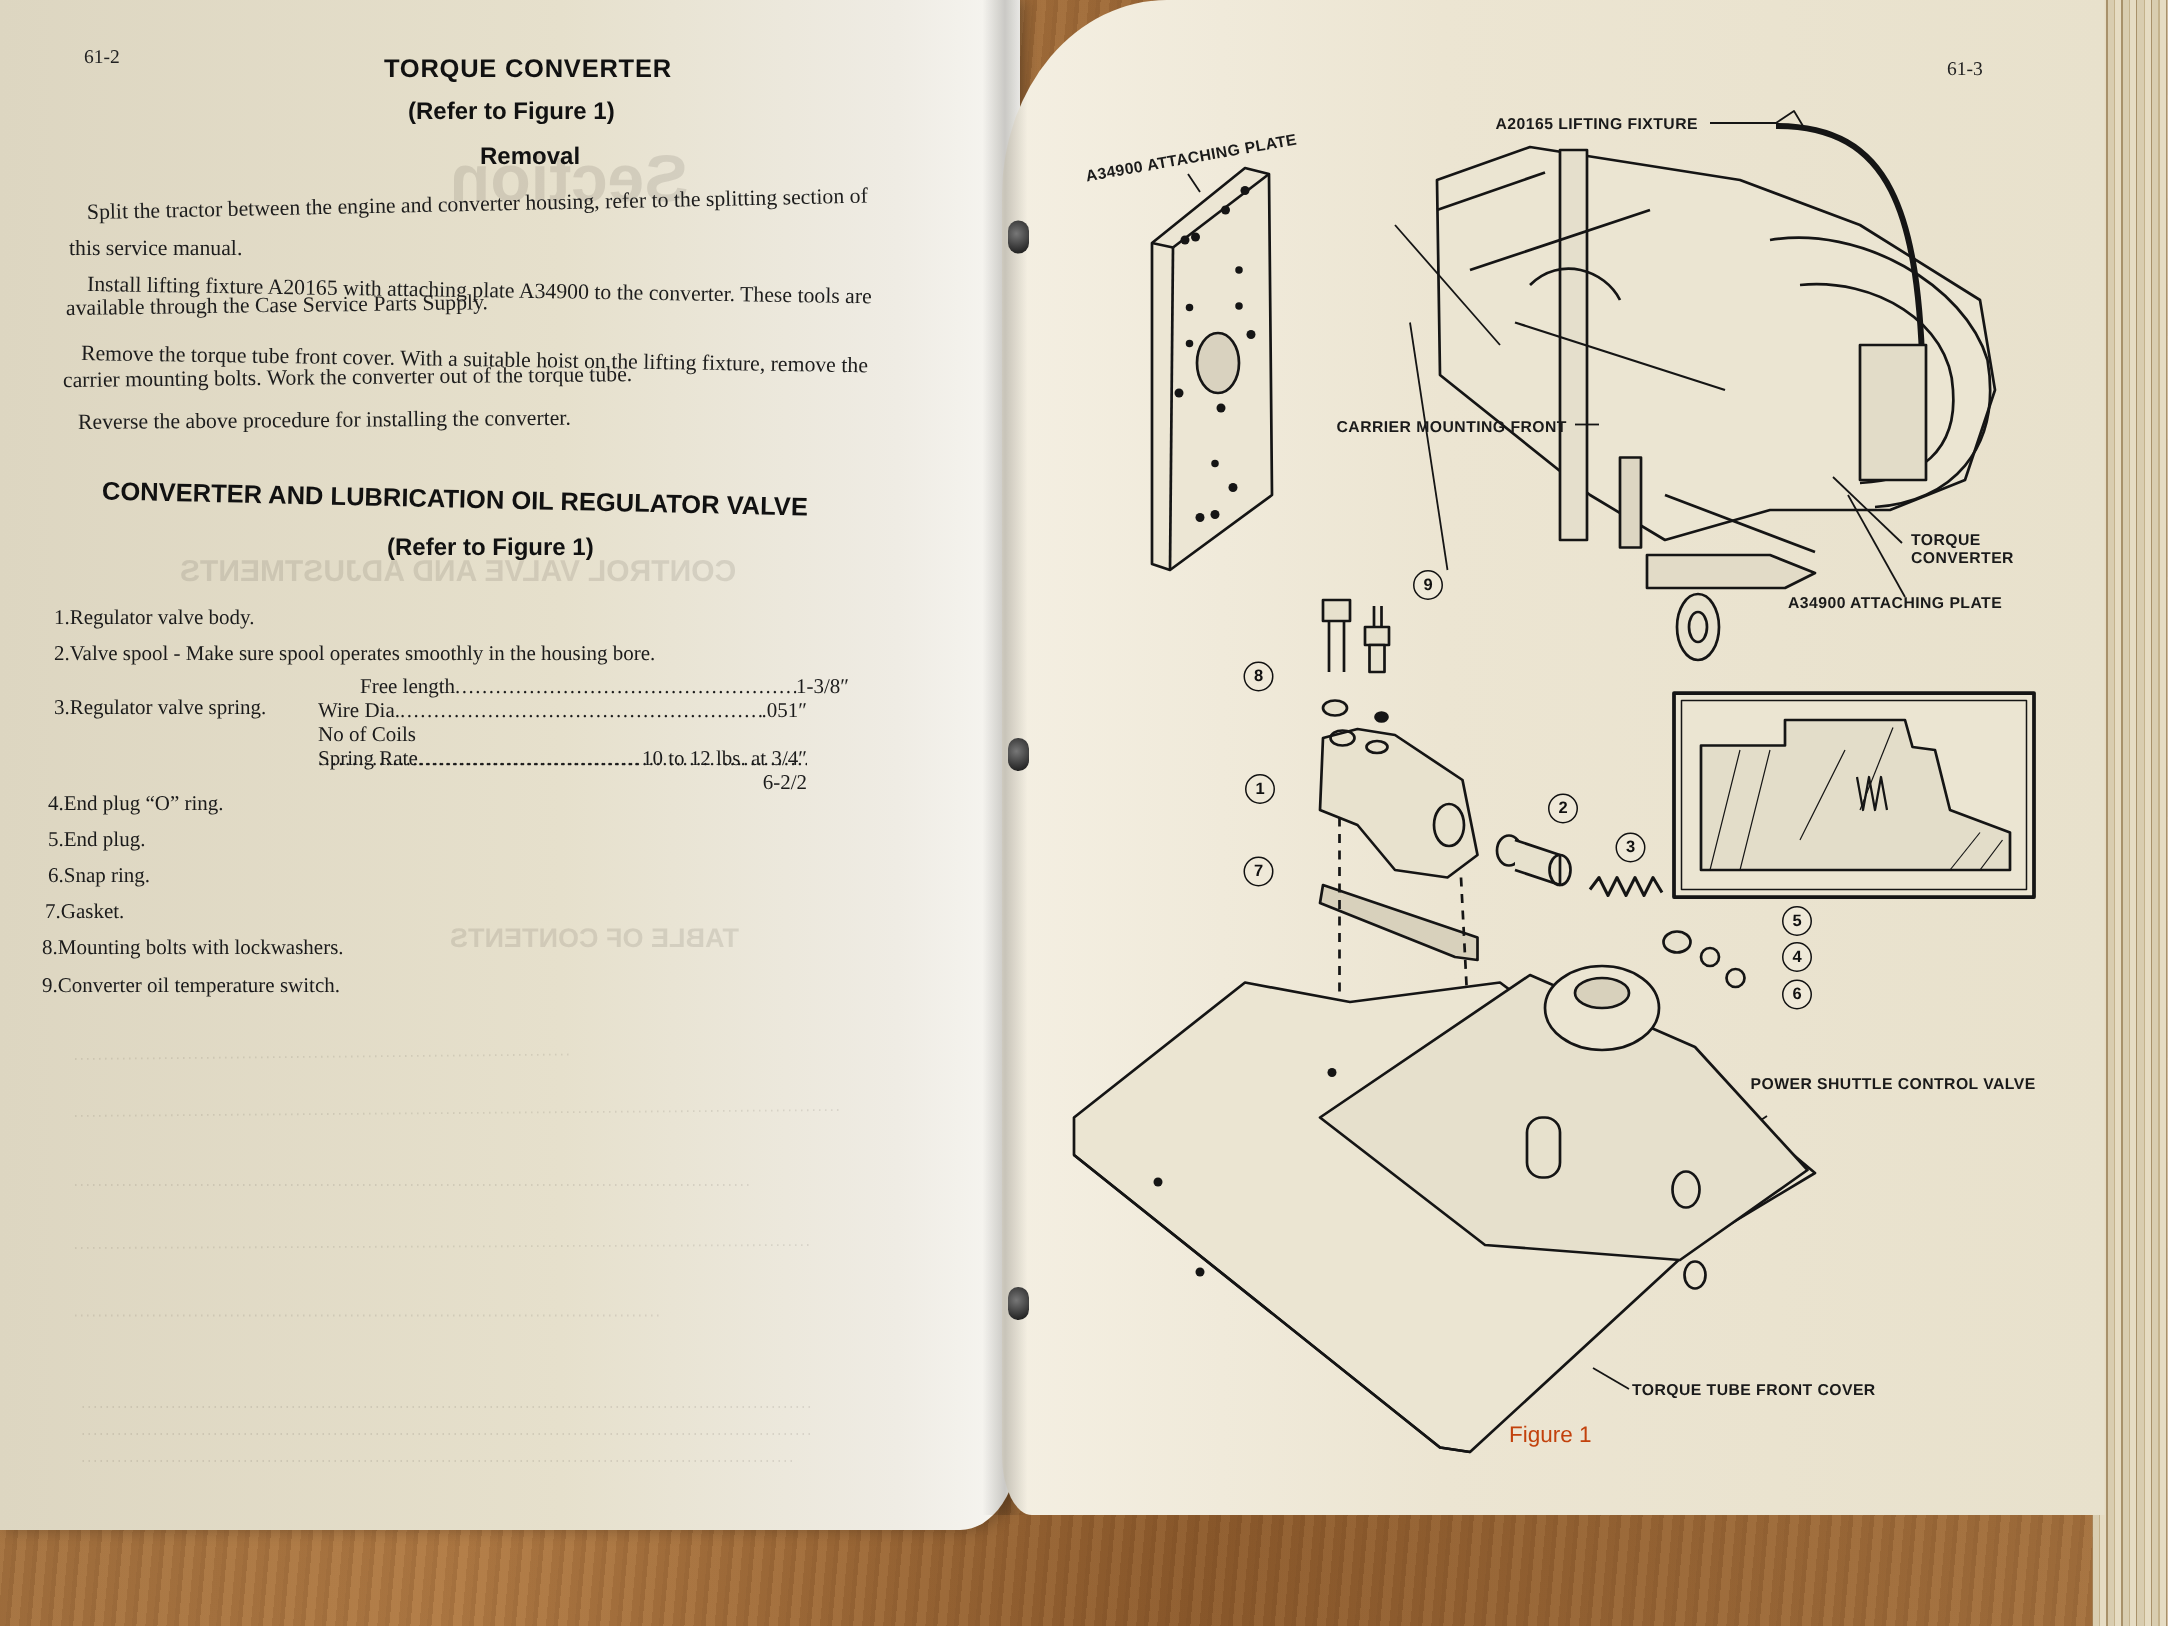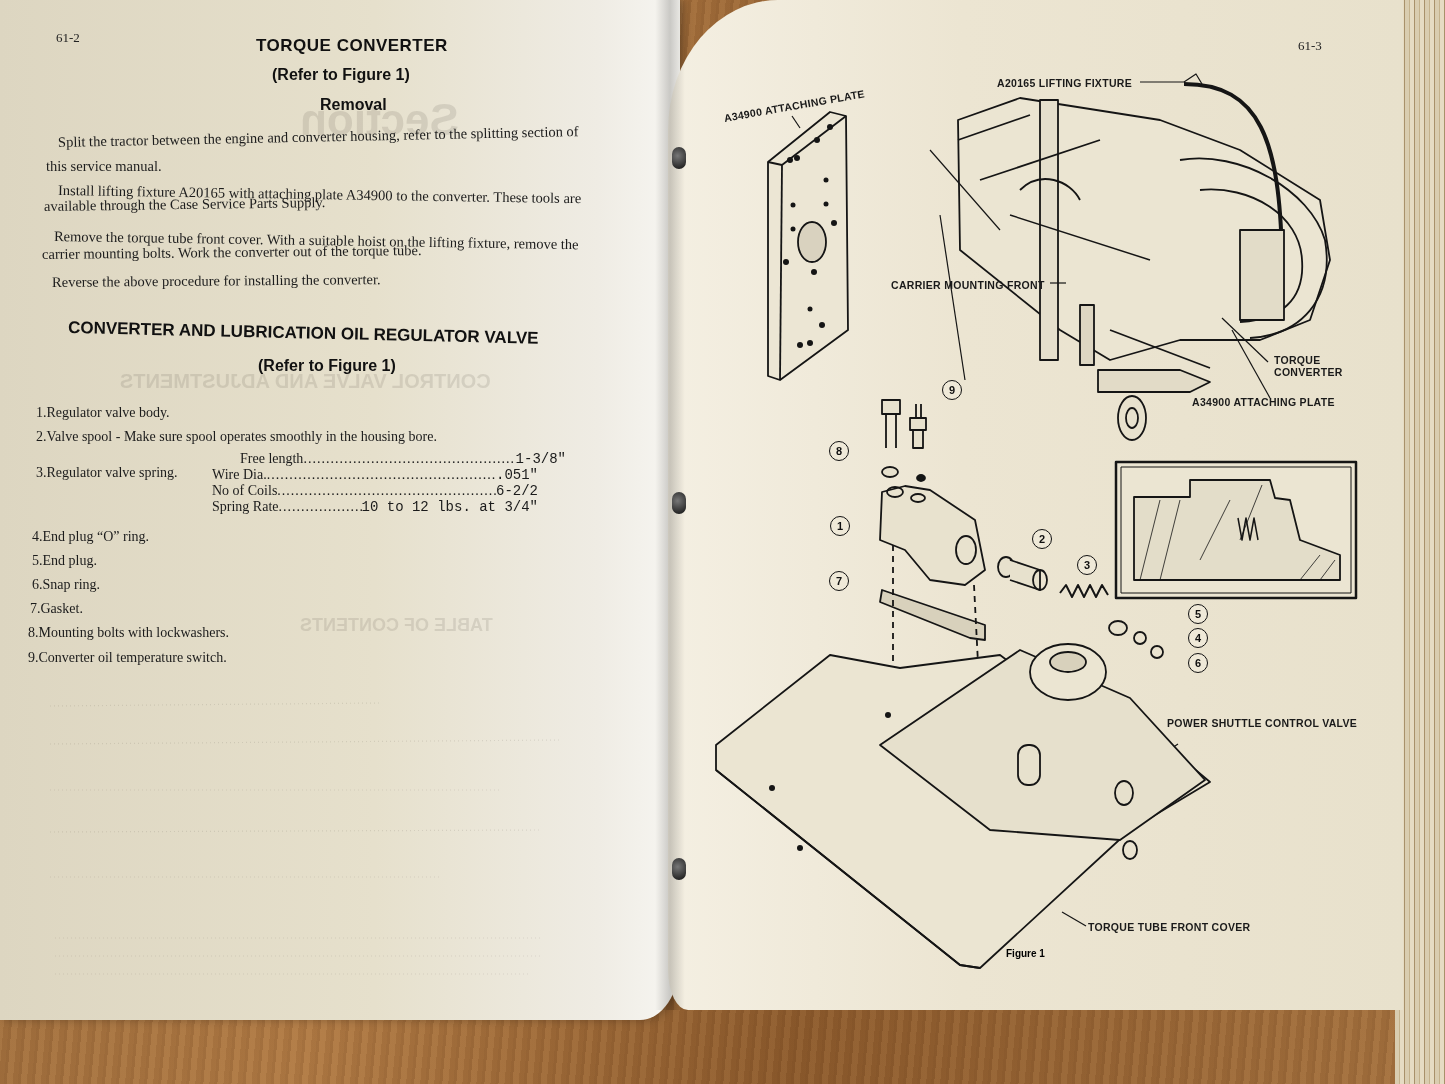--- a/index.html
+++ b/index.html
@@ -23,26 +23,26 @@
     background:radial-gradient(circle at 40% 40%,#777,#111);}
   .pnum{position:absolute;font-size:13px;color:#222;}
   .h-bold{position:absolute;font-family:"Liberation Sans",sans-serif;font-weight:bold;color:#111;white-space:nowrap;}
   .body-text{position:absolute;font-size:14.5px;color:#1d1d1d;line-height:17px;white-space:nowrap;}
   .list{position:absolute;left:36px;top:405px;font-size:14px;color:#1b1b1b;}
   .list-item{position:absolute;white-space:nowrap;}
   .spec{position:absolute;left:212px;white-space:nowrap;width:326px;display:flex;}
   .spec .lab{flex:0 0 auto;}
   .spec .dots{flex:1;overflow:hidden;white-space:nowrap;letter-spacing:1px;}
   .spec .dots::after{content:"................................................................................";}
-  .spec .val{flex:0 0 auto;text-align:right;font-family:Liberation Mono, monospace;}
+  .spec .val{flex:0 0 auto;text-align:right;}
   .ghost{position:absolute;color:rgba(60,50,40,.12);font-family:"Liberation Sans",sans-serif;font-weight:bold;transform:scaleX(-1);}
   .lbl{position:absolute;font-family:"Liberation Sans",sans-serif;font-weight:bold;font-size:10.5px;color:#1a1a1a;white-space:nowrap;letter-spacing:.3px;}
   .callout{position:absolute;width:18px;height:18px;border:1.5px solid #111;border-radius:50%;
     font-family:"Liberation Sans",sans-serif;font-weight:bold;font-size:11px;text-align:center;line-height:18px;color:#111;background:#efe9d8;}
-  .fig-caption{position:absolute;font-family:"Liberation Sans",sans-serif;font-weight:bold;font-size:10px;color:#000000;}
+  .fig-caption{position:absolute;font-family:"Liberation Sans",sans-serif;font-weight:normal;font-size:15px;color:#c2410c;}
   svg.draw{position:absolute;left:0;top:0;}
 </style>
 </head>
 <body>
 
 <div class="wood-grain"></div>
 
 <div class="page-left">
   <div class="ghost" style="left:300px;top:95px;font-size:44px;">Section</div>
   <div class="ghost" style="left:120px;top:370px;font-size:20px;">CONTROL VALVE AND ADJUSTMENTS</div>
@@ -72,21 +72,21 @@
     <div class="spec" style="top:46px;left:176px;margin-left:28px;">
         <span class="lab">Free length</span>
         <span class="dots"></span>
         <span class="val">1-3/8″</span>
       </div>
     <div class="spec" style="top:62px;left:176px;">
         <span class="lab">Wire Dia.</span>
         <span class="dots"></span>
         <span class="val">.051″</span>
       </div>
-    <div class="spec" style="top:78px;left:176px;">
+    <div class="spec" style="top:78px;left:176px;flex-direction:column;">
         <span class="lab">No of Coils</span>
         <span class="dots"></span>
         <span class="val">6-2/2</span>
       </div>
     <div class="spec" style="top:94px;left:176px;">
         <span class="lab">Spring Rate</span>
         <span class="dots"></span>
         <span class="val">10 to 12 lbs. at 3/4″</span>
       </div>
     <div class="list-item" style="top:124px;left:-4px;"><span>4.</span><span>End plug “O” ring.</span></div>

